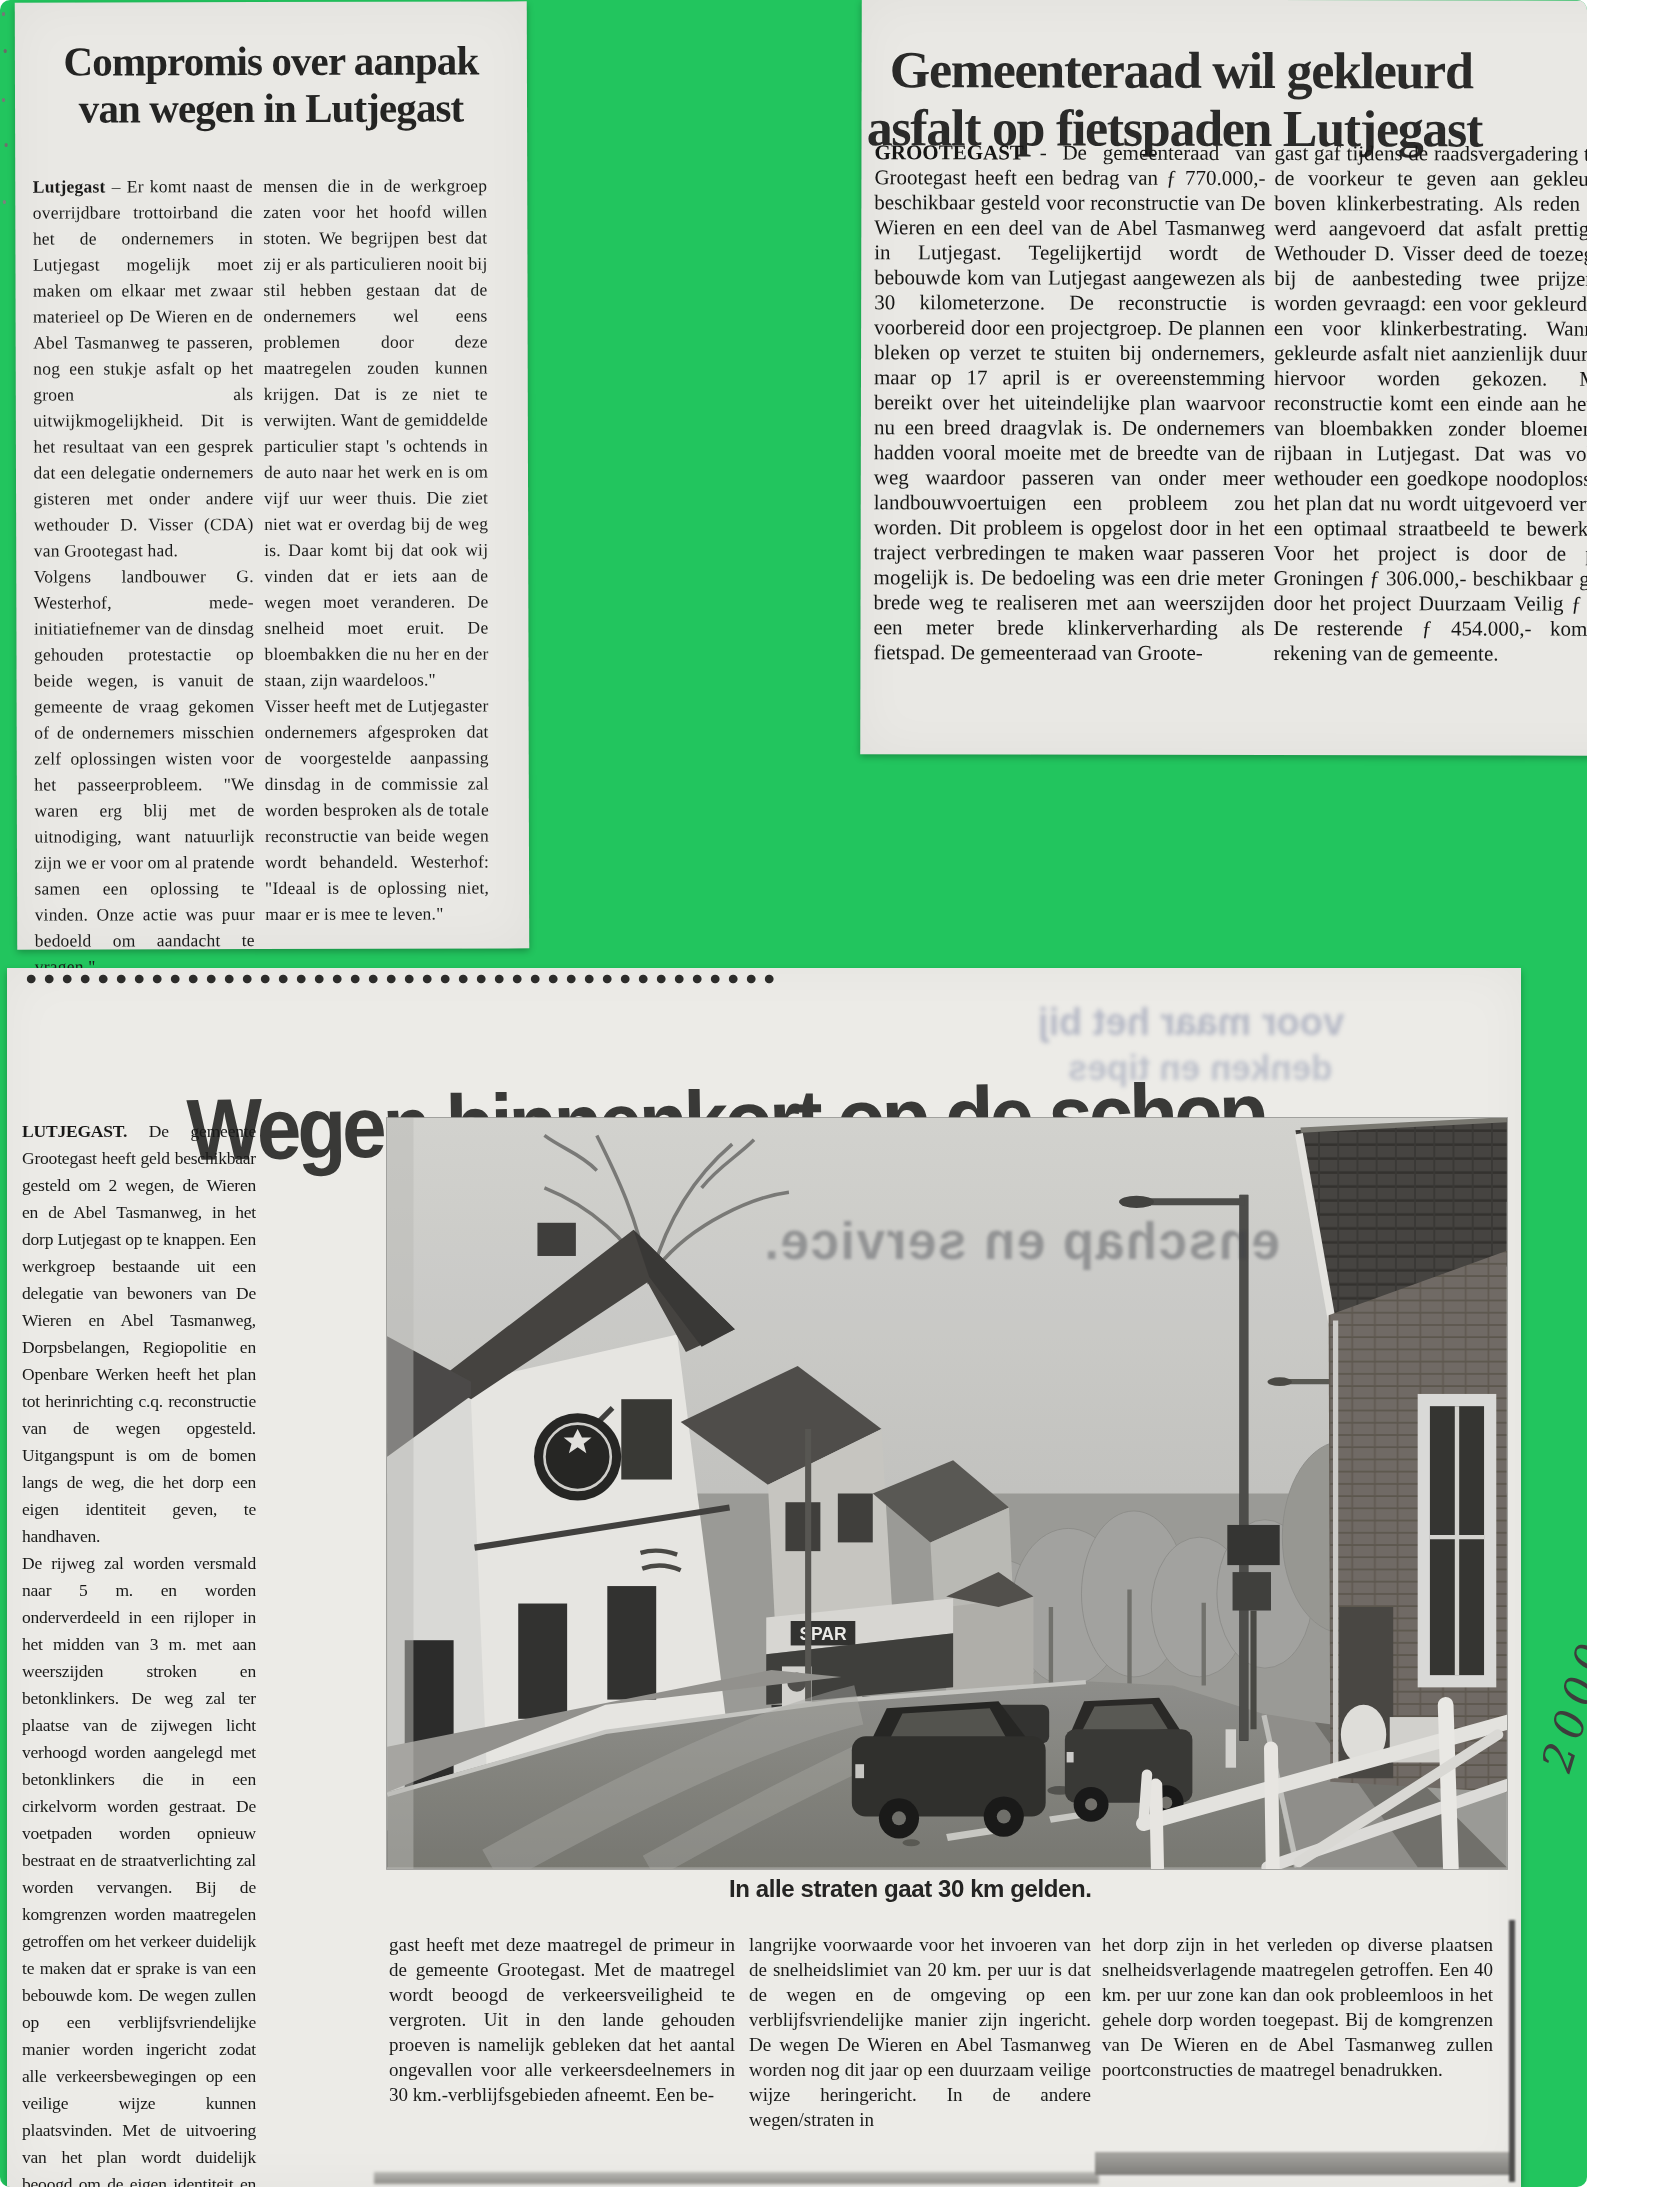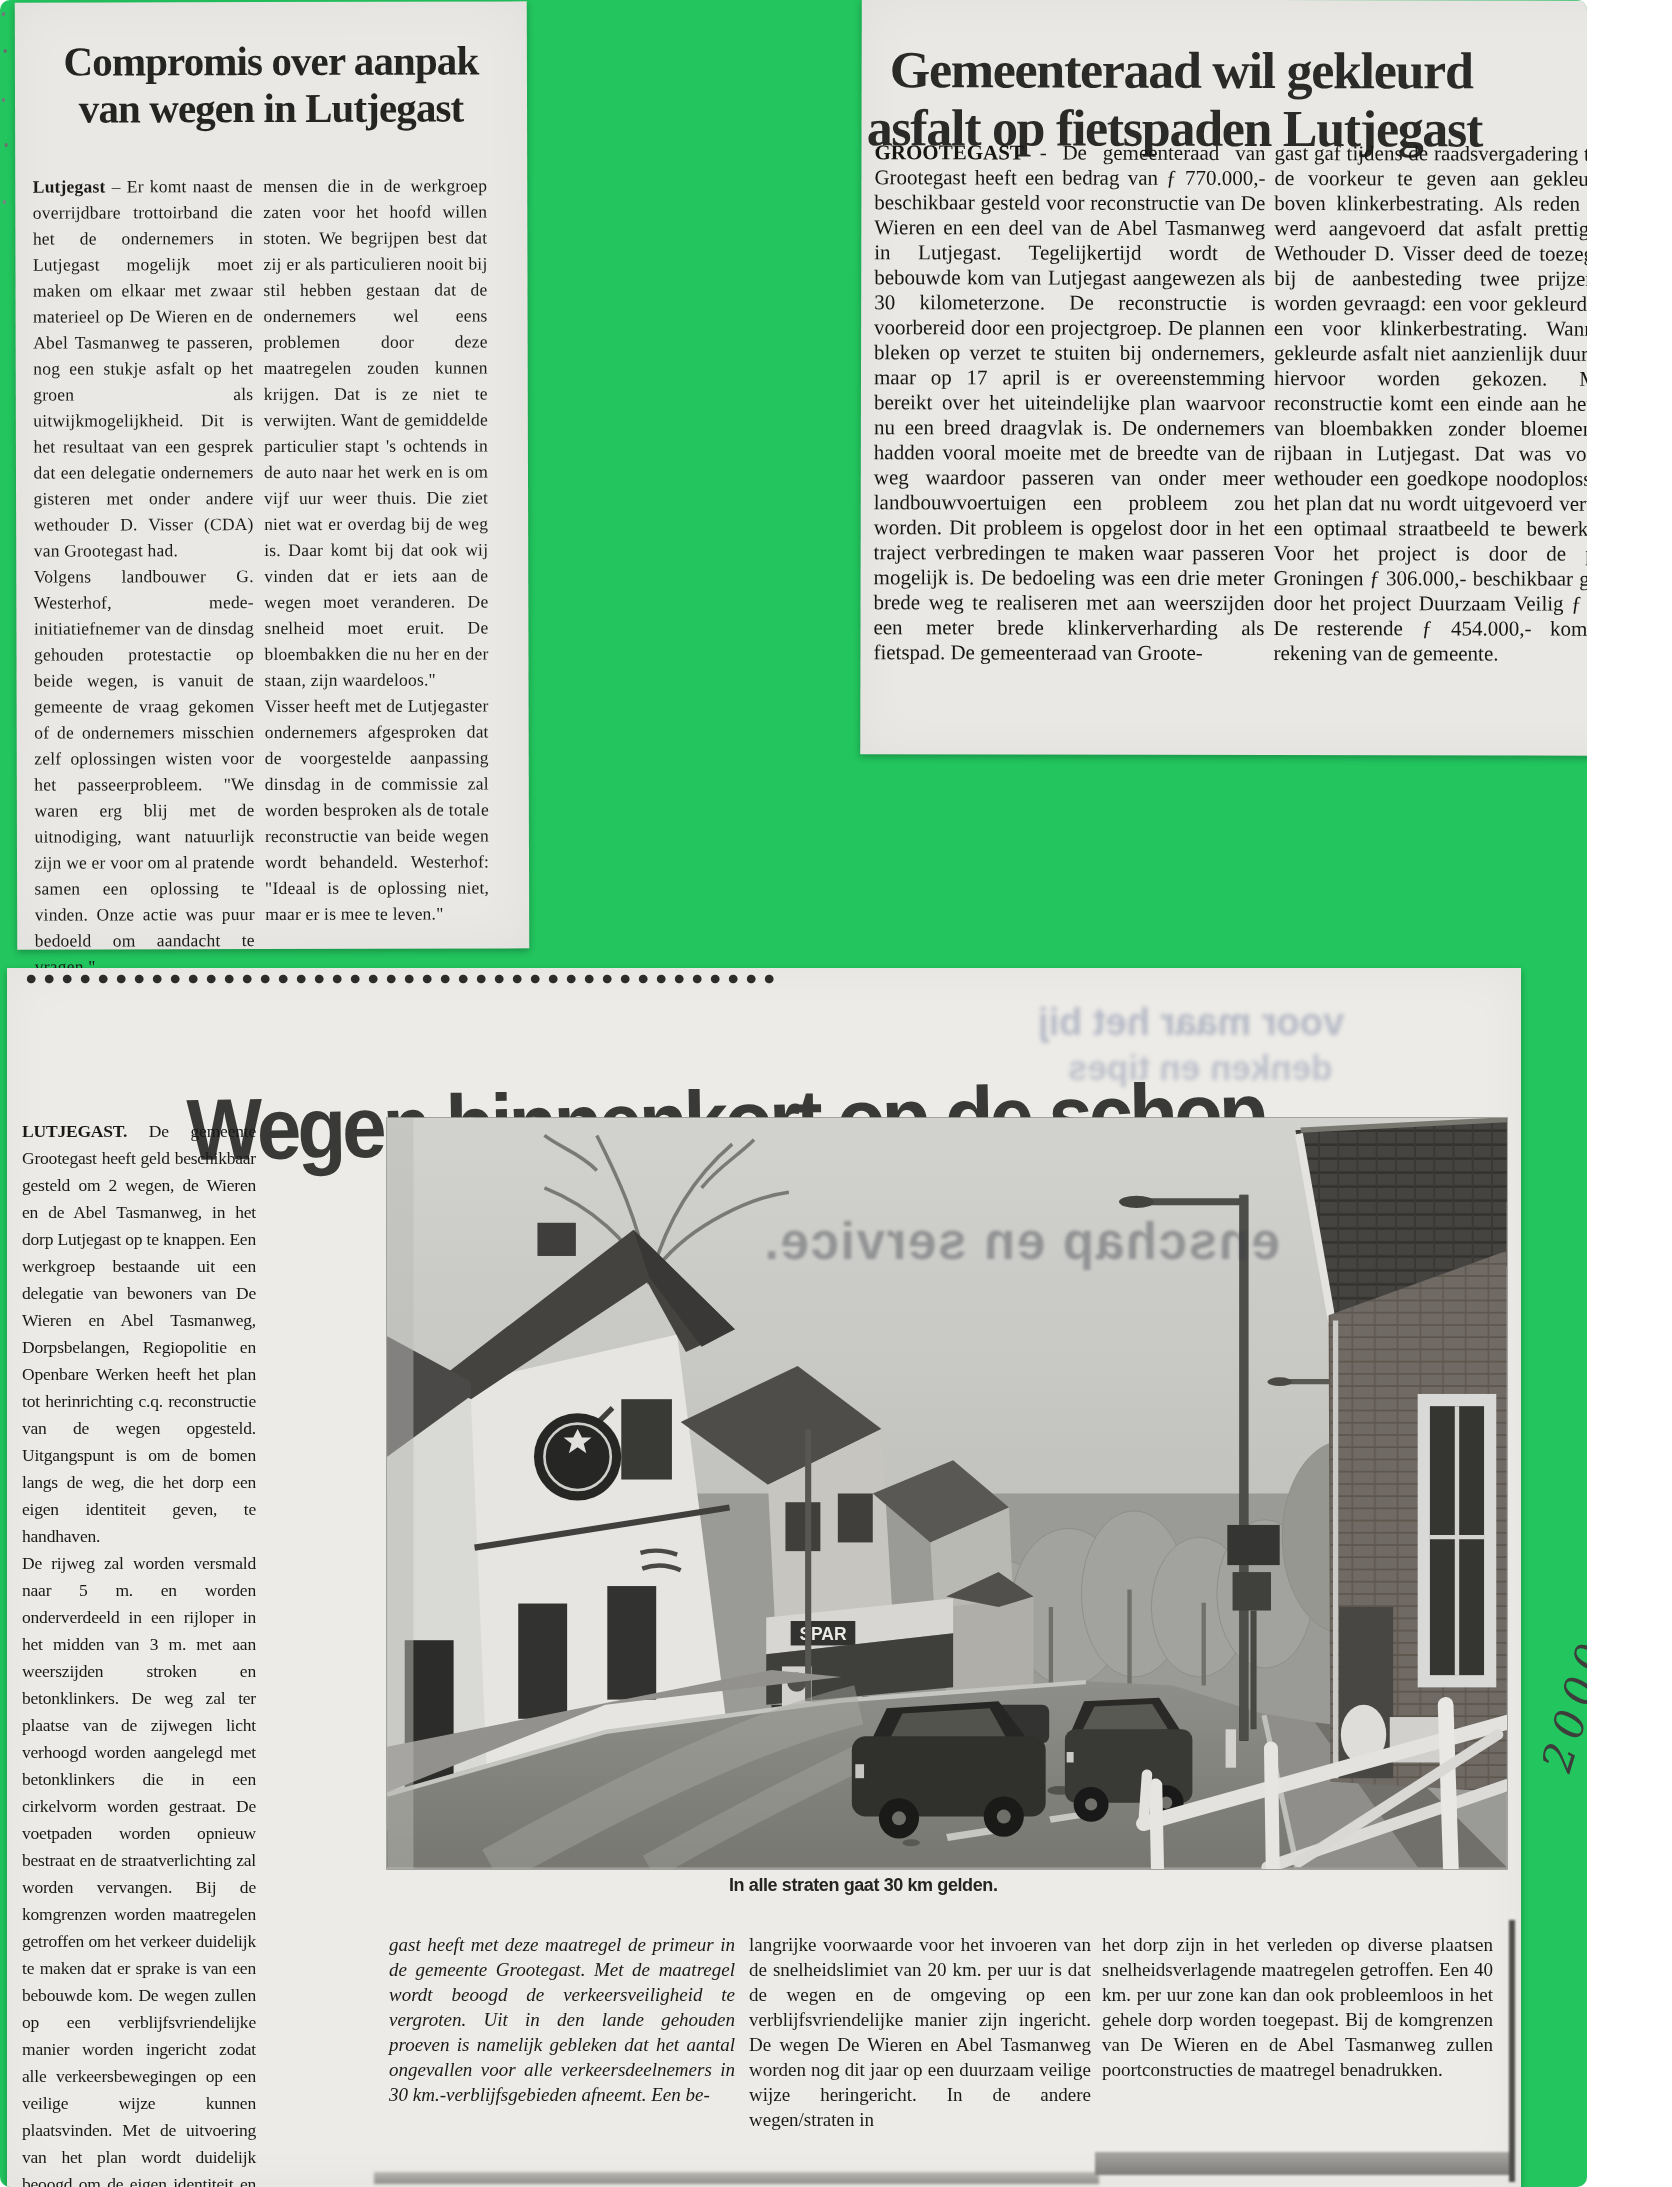--- a/index.html
+++ b/index.html
@@ -30,24 +30,24 @@
         background-image:radial-gradient(circle at 5.2px 6.1px,#2c2c2a 3.9px,rgba(0,0,0,0) 4.8px);
         background-size:18px 12.2px;background-repeat:repeat-x;}
   .hl3{position:absolute;left:179px;top:54px;font-family:"Liberation Sans","DejaVu Sans",sans-serif;
        font-weight:bold;font-size:87px;letter-spacing:-4.4px;color:#393937;
        transform:rotate(-.9deg) scaleX(.92);transform-origin:left top;white-space:nowrap;}
   .c-a3{position:absolute;left:15px;top:150px;width:234px;font-size:17.5px;line-height:27px;
         text-align:justify;color:#191918;white-space:pre-line;letter-spacing:-0.2px;}
   .photo{position:absolute;left:380px;top:150px;width:1120px;height:751px;background:#c9c9c5;
          box-shadow:0 0 0 0.9px #9a9a96;}
   .caption{position:absolute;left:722px;top:907px;font-family:"Liberation Sans","DejaVu Sans",sans-serif;
-           font-weight:bold;font-size:18px;letter-spacing:-0.4px;color:#242423;}
+           font-weight:bold;font-size:24px;letter-spacing:-0.4px;color:#242423;}
   .c-b3{position:absolute;top:964px;font-size:19px;line-height:25px;text-align:justify;
         color:#1a1a19;white-space:pre-line;}
-  .c-b3.ca{left:382px;width:346px;font-style:italic;}
+  .c-b3.ca{left:382px;width:346px;}
   .c-b3.cb{left:742px;width:342px;}
   .c-b3.cc{left:1095px;width:391px;}
   .tear-a{position:absolute;left:367px;top:1204px;width:725px;height:12.2px;
           background:linear-gradient(#b9b8b4,#8e8d89);filter:blur(1.7px);}
   .tear-c{position:absolute;left:1088px;top:1184px;width:417px;height:23px;
           background:linear-gradient(#a7a6a2,#7e7d79);filter:blur(0.9px);}
   .edge-r{position:absolute;left:1502px;top:952px;width:6.1px;height:262px;background:#4f4f4d;filter:blur(0.9px);}
   
   .bleed{position:absolute;font-family:"Liberation Sans","DejaVu Sans",sans-serif;font-weight:bold;
          transform:scaleX(-1);filter:blur(2.2px);white-space:nowrap;}

